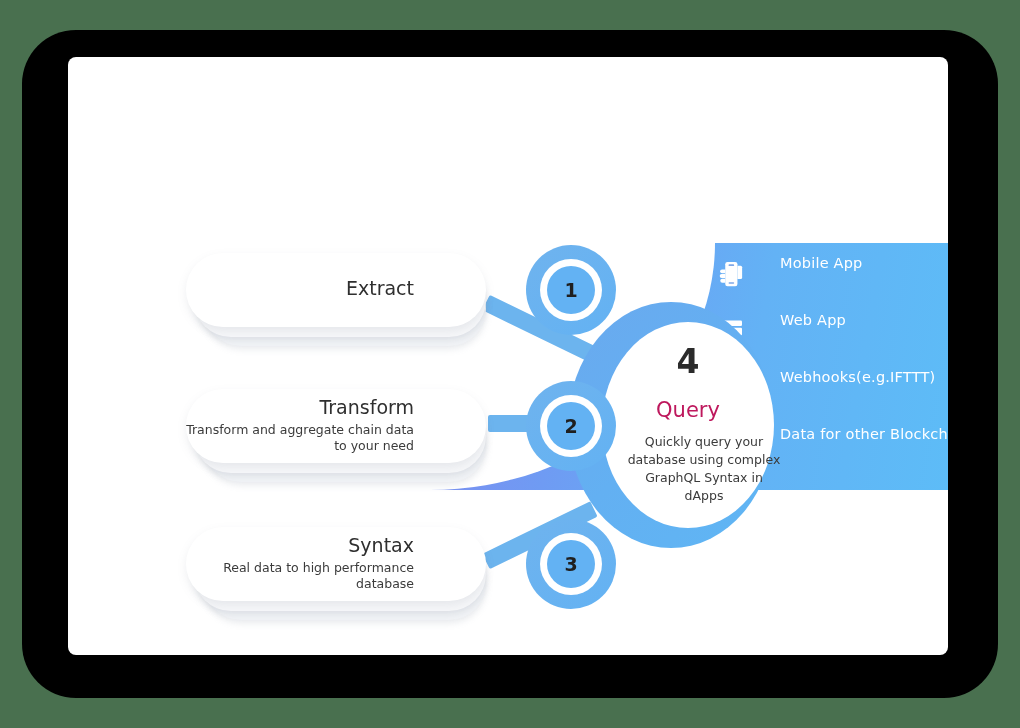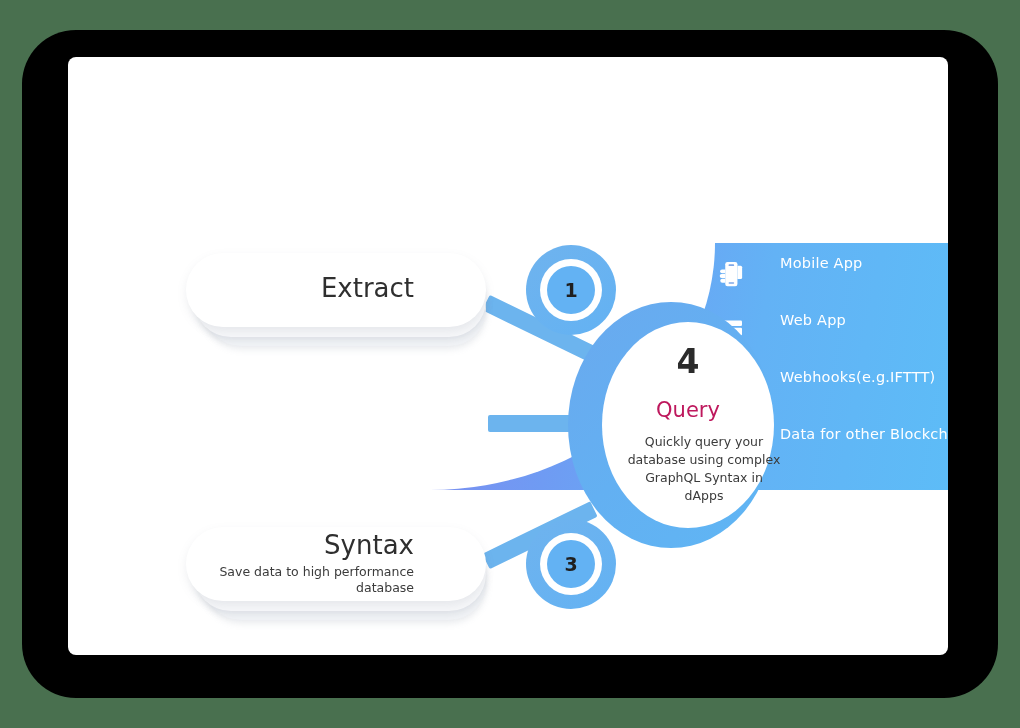--- a/index.html
+++ b/index.html
@@ -73,21 +73,21 @@
   .ghost1{left:8px;top:10px;width:292px;height:74px;background:#f6f7f9;}
   .ghost2{left:18px;top:19px;width:282px;height:74px;background:#f1f3f6;}
 
   .card{
     position:absolute;left:0;top:0;width:300px;height:74px;
     background:#ffffff;border-radius:37px;
     box-shadow:0 4px 10px rgba(120,132,150,.13);
     display:flex;flex-direction:column;align-items:flex-end;justify-content:center;
     padding-right:72px;box-sizing:border-box;
   }
-  .s-title{font-size:26px;color:#2f2f2f;line-height:1.15;margin-bottom:3px;}
+  .s-title{font-size:19px;color:#2f2f2f;line-height:1.15;margin-bottom:3px;}
   .s-desc{font-size:12.5px;color:#3b3b3b;line-height:1.35;text-align:right;}
 
   .num-ring{
     position:absolute;width:90px;height:90px;border-radius:50%;
     background:linear-gradient(140deg,#6fb3ee 0%,#63b2f3 100%);
     left:340px;top:-8px;
   }
   .num-hole{
     position:absolute;left:354px;top:6px;width:62px;height:62px;border-radius:50%;
     background:#ffffff;
@@ -185,27 +185,38 @@
       <div class="ghost ghost2"></div>
       <div class="ghost ghost1"></div>
       <div class="card">
         <div class="s-title">Extract</div>
       </div>
       <div class="num-ring"></div>
       <div class="num-hole"></div>
       <div class="num-dot">1</div>
     </div>
 
+    <div class="step s2">
+      <div class="ghost ghost2"></div>
+      <div class="ghost ghost1"></div>
+      <div class="card">
+        <div class="s-title">Transform</div>
+        <div class="s-desc">Transform and aggregate chain data to your need</div>
+      </div>
+      <div class="num-ring"></div>
+      <div class="num-hole"></div>
+      <div class="num-dot">2</div>
+    </div>
 
     <div class="step s3">
       <div class="ghost ghost2"></div>
       <div class="ghost ghost1"></div>
       <div class="card">
         <div class="s-title">Syntax</div>
-        <div class="s-desc">Save data to high performance database</div>
+        <div class="s-desc">Real data to high performance database</div>
       </div>
       <div class="num-ring"></div>
       <div class="num-hole"></div>
       <div class="num-dot">3</div>
     </div>
 
   </div>
 </div>
 
 </body></html>

